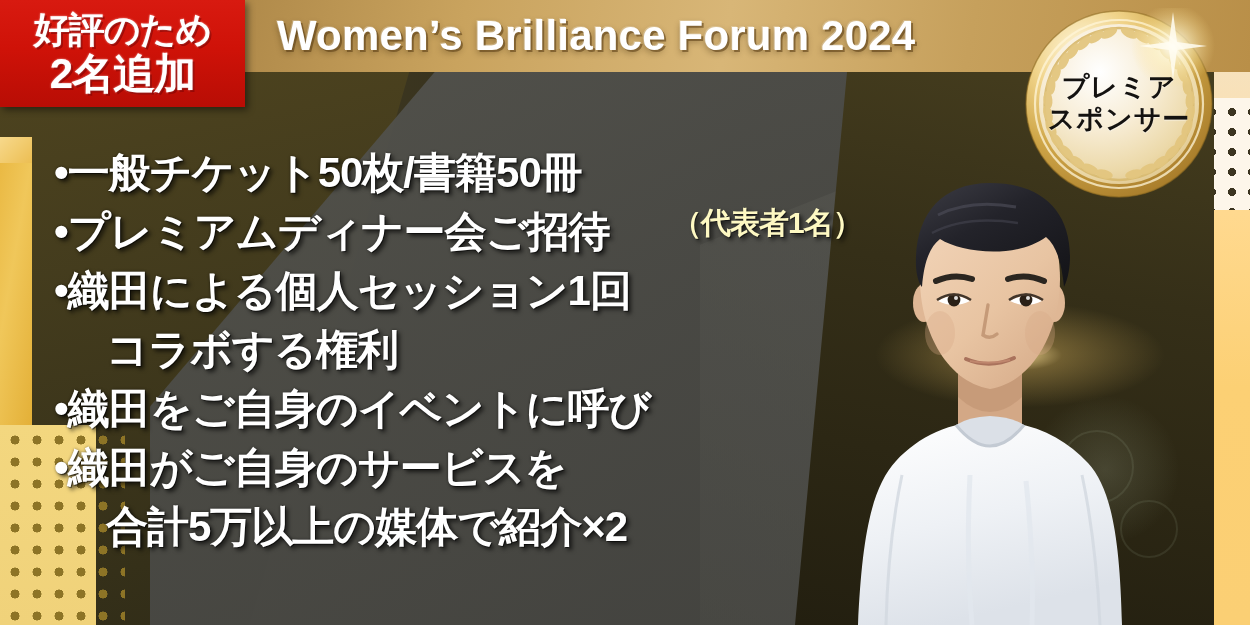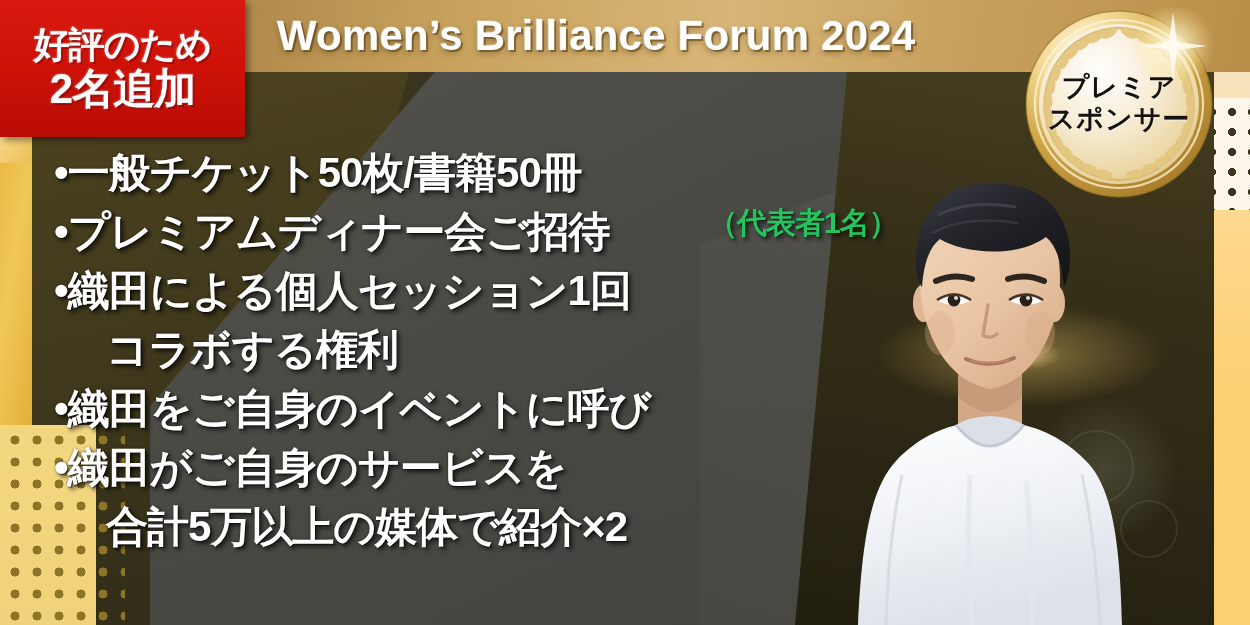--- a/index.html
+++ b/index.html
@@ -122,21 +122,21 @@
     white-space:nowrap;
     text-shadow:
       2px 2px 0 rgba(90,60,20,.55),
       -1px -1px 0 rgba(255,255,255,.25),
       0 3px 6px rgba(60,40,10,.40);
     font-family:"Liberation Sans","DejaVu Sans",sans-serif;
   }
 
   
   .red-badge{
-    position:absolute; left:0; top:0; width:245px; height:137px;
+    position:absolute; left:0; top:0; width:245px; height:107px;
     background:linear-gradient(180deg,#d81a10 0%,#cf1208 45%,#b80d05 100%);
     box-shadow:3px 3px 7px rgba(0,0,0,.45);
     display:flex; flex-direction:column;
     align-items:center; justify-content:center;
     z-index:6;
   }
   .red-badge-l1{
     font-size:36px; font-weight:bold; color:#ffffff;
     line-height:1.05;
     text-shadow:2px 2px 0 rgba(120,0,0,.55), 0 0 2px rgba(255,210,210,.9);
@@ -188,26 +188,25 @@
     letter-spacing:-1px;
     text-shadow:
       3px 3px 4px rgba(0,0,0,.65),
       1px 1px 0 rgba(0,0,0,.5),
       0 0 3px rgba(0,0,0,.4);
     font-family:"Liberation Sans","DejaVu Sans",sans-serif;
   }
   .blt.indent{ padding-left:52px; }
   .note{
     position:absolute; left:672px; top:203px;
-    font-size:30px; font-weight:bold; color:#22c55e;
+    font-size:30px; font-weight:bold; color:#fef9c3;
     white-space:nowrap; letter-spacing:-1px;
     z-index:5;
     text-shadow:3px 3px 4px rgba(0,0,0,.65),1px 1px 0 rgba(0,0,0,.5);
     font-family:"Liberation Sans","DejaVu Sans",sans-serif;
-    margin-left:36px;
   }
 
   
   .person{
     position:absolute; left:820px; top:175px; width:400px; height:450px;
     z-index:4;
   }
   .person svg{display:block;}
 </style>
 </head>

